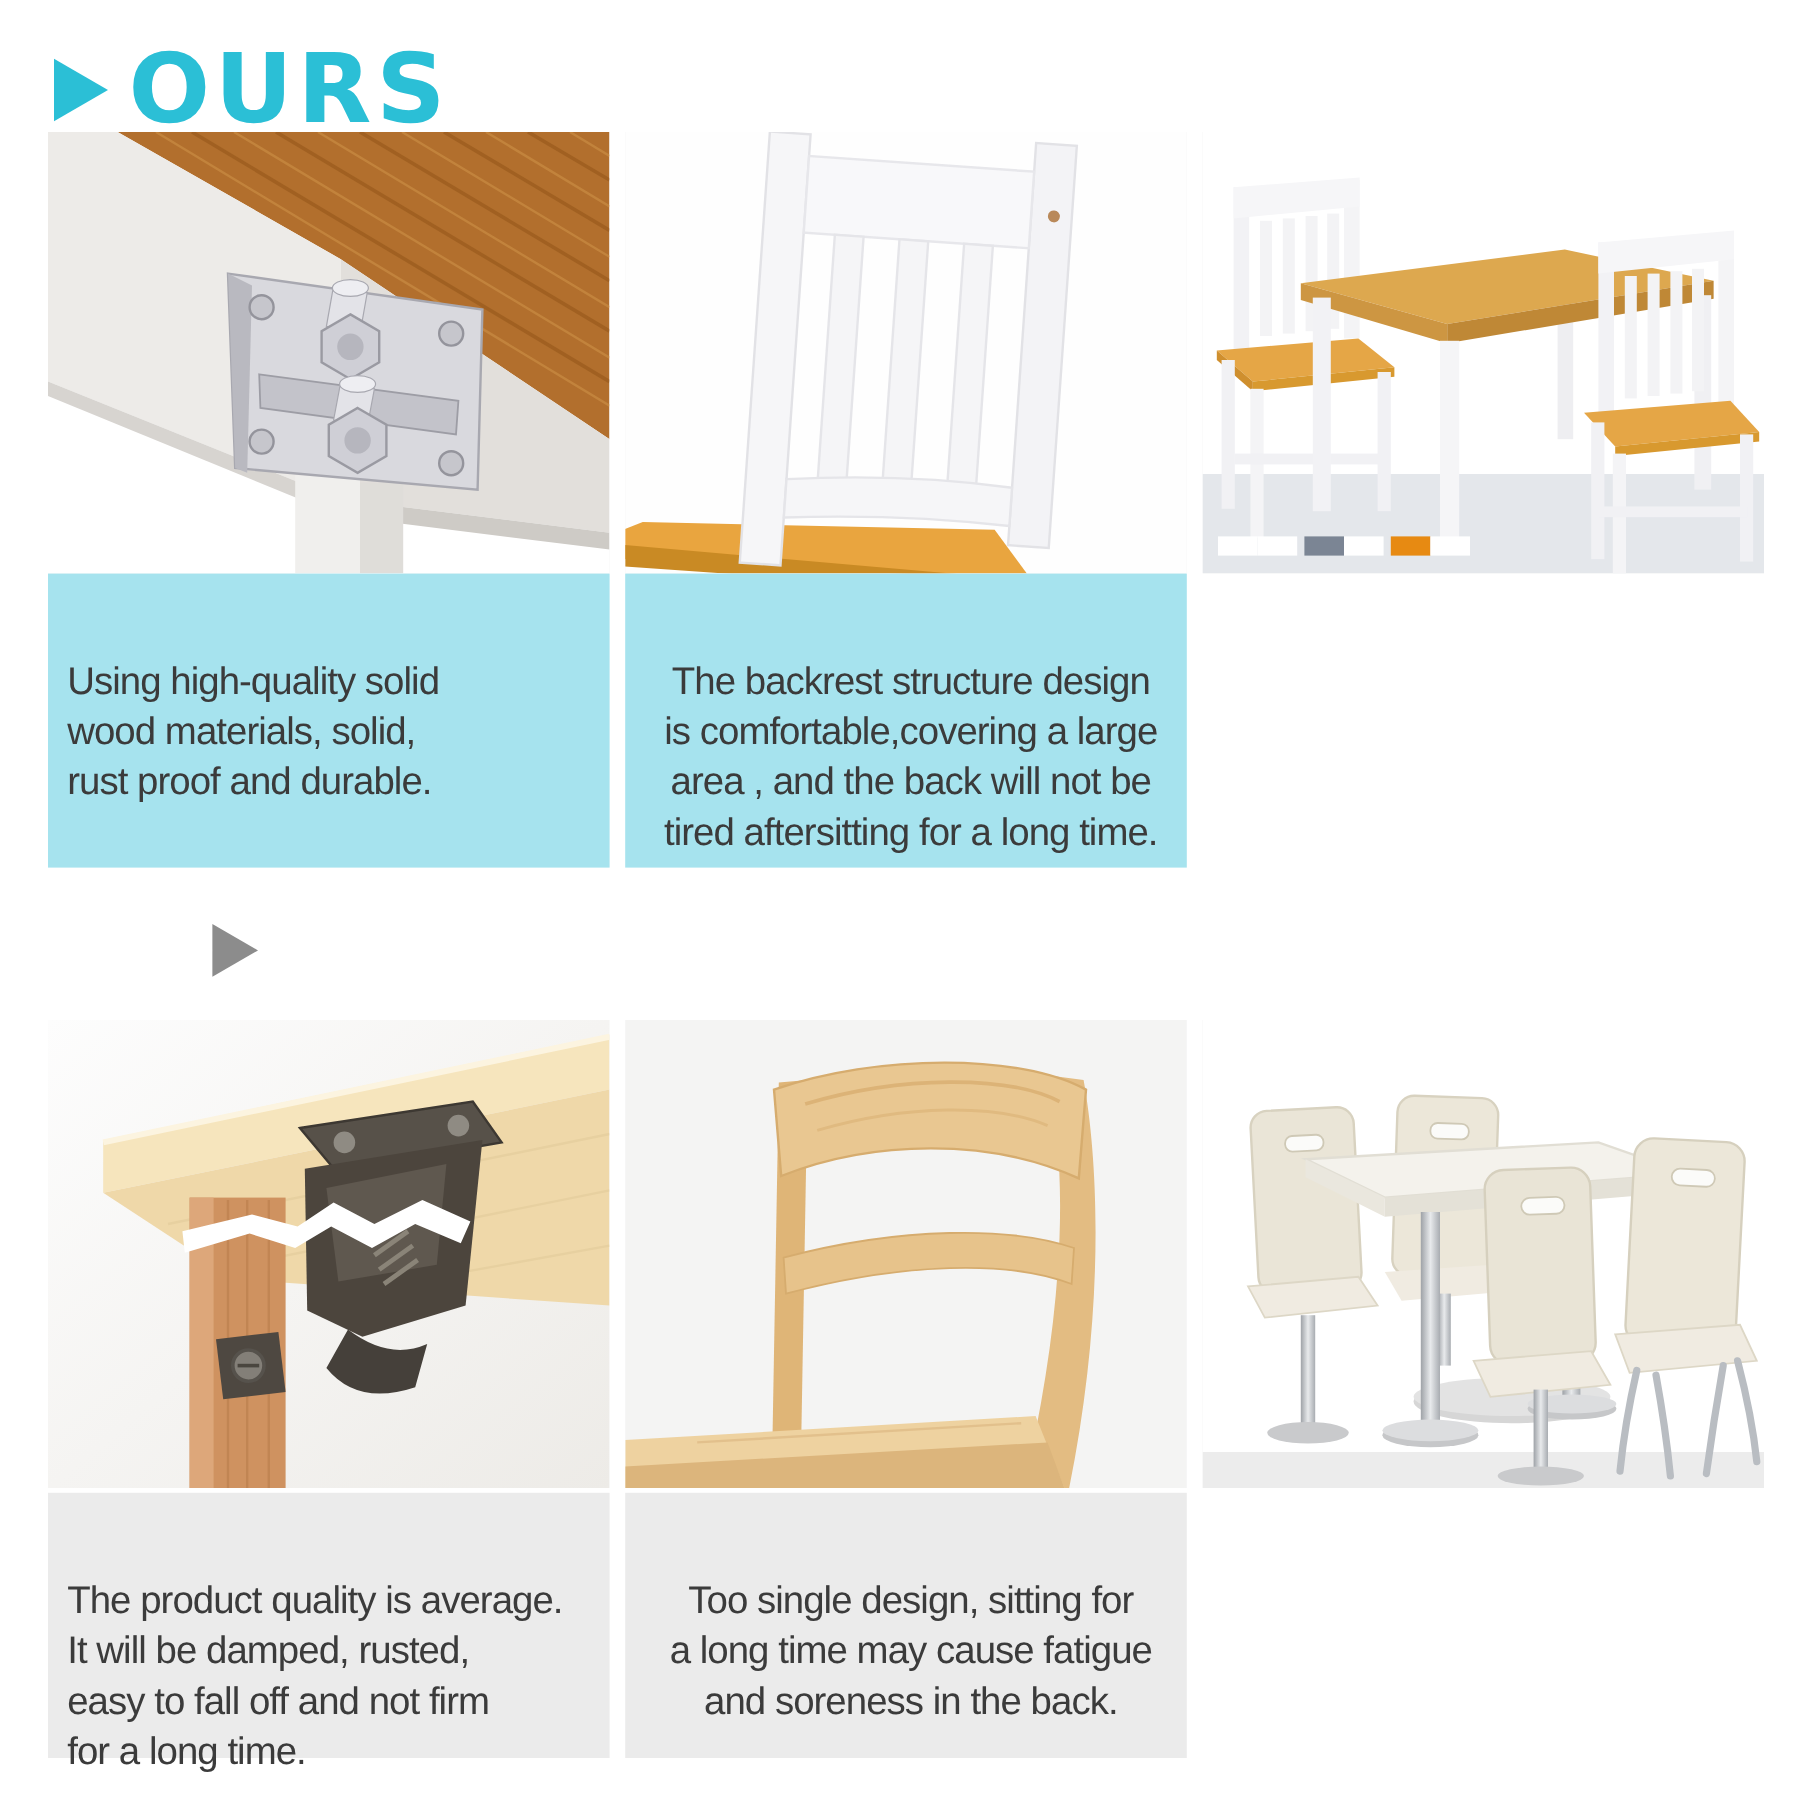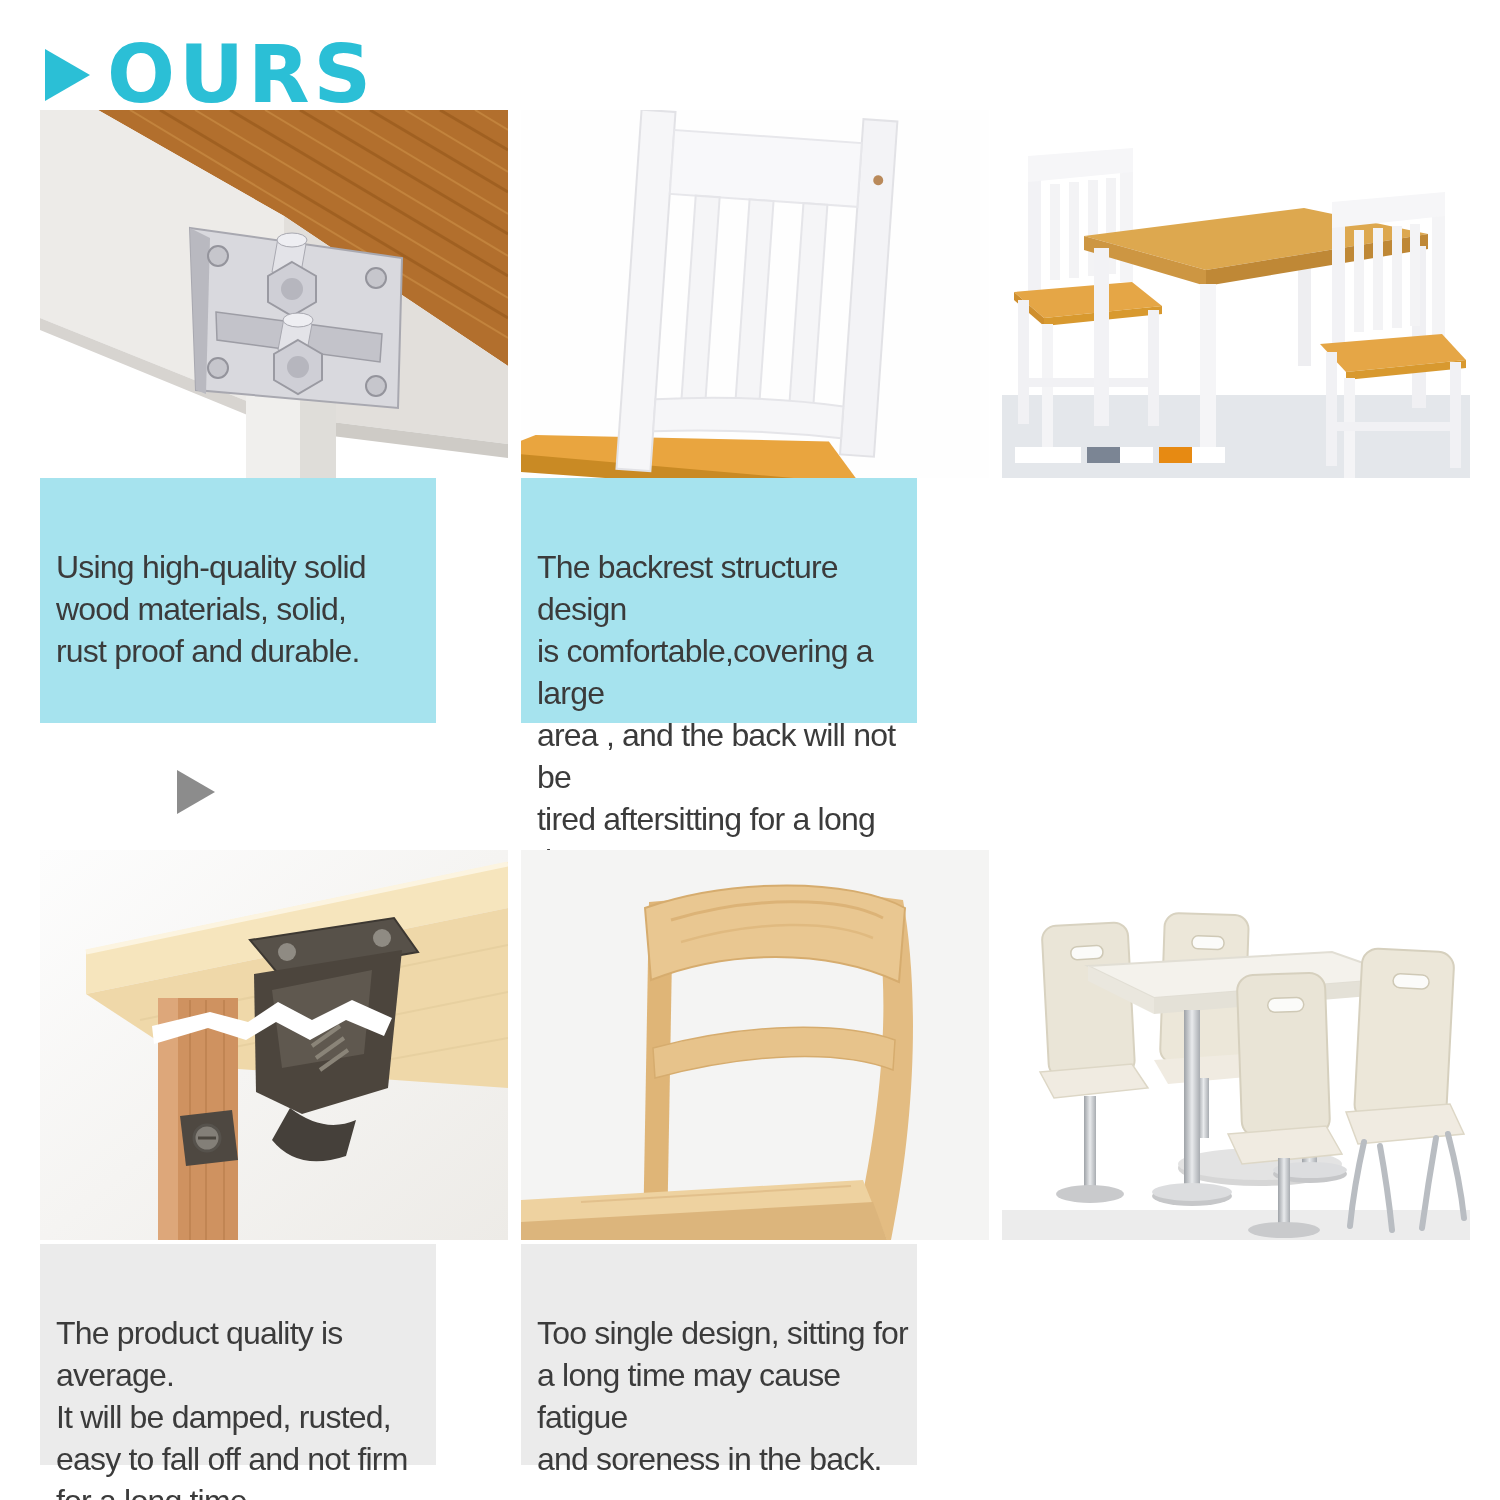--- a/index.html
+++ b/index.html
@@ -13,32 +13,32 @@
   .header-ours .tri { border-width:26px 0 26px 45px; border-color:transparent transparent transparent var(--ours-accent); }
   .header-ours .title { font-family:"DejaVu Sans",sans-serif; font-weight:bold; font-size:80px; letter-spacing:4px; color:var(--ours-accent); line-height:1; }
   .header-others { left:45px; top:770px; height:80px; gap:32px;flex-direction:column; }
   .header-others .tri { border-width:22px 0 22px 38px; border-color:transparent transparent transparent var(--others-accent); }
   .header-others .title { font-family:"DejaVu Sans",sans-serif; font-weight:bold; font-size:64px; letter-spacing:2px; color:var(--others-accent); line-height:1; }
 
   figure.photo { position:absolute; width:468px; overflow:hidden; background:#fff;
                  box-shadow: inset 0 0 0 1px rgba(0,0,0,0.035); }
   figure.photo svg { display:block; width:100%; height:100%; }
 
-  .caption-box { position:absolute; width:396px; padding:26px 8px 0 16px;
+  .caption-box { position:absolute; width:468px; padding:26px 8px 0 16px;
                  font-size:32px; line-height:42px; letter-spacing:-0.8px;
                  color:var(--caption-color); white-space:pre-line; }
   .caption-box.ours   { background:var(--ours-box-bg); }
   .caption-box.others { background:var(--others-box-bg); }
   .em-underline { font-weight:bold; text-decoration:underline; }
 
   .swatch-row { position:absolute; left:13px; top:337px; display:flex; gap:6px; }
   .swatch { width:66px; height:16px; display:flex; }
   .swatch .half { flex:1 1 50%; }
 
-  .c0 { left:40px; }  .c1 { left:521px; }  .c2 { left:1002px; }
+  .c0 { left:40px; }  .c1 { left:521px;text-align:center; }  .c2 { left:1002px; }
   .r1img { top:110px; height:368px; }
   .r1box { top:478px; height:245px; }
   .r2img { top:850px; height:390px; }
   .r2box { top:1244px; height:221px; }
 </style>
 </head>
 <body>
 
 <div id="canvas">
 

